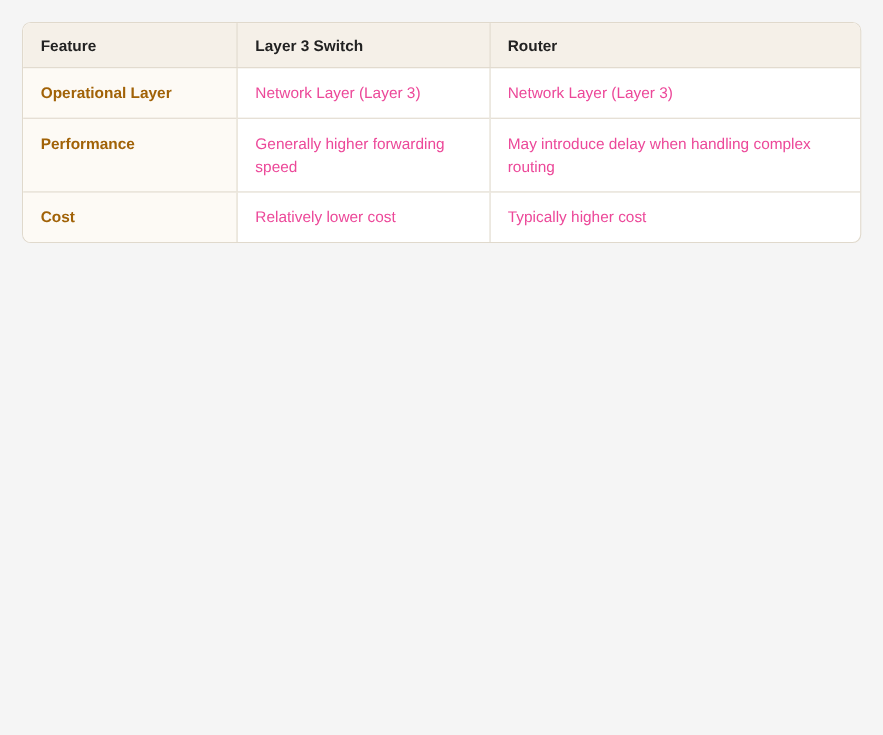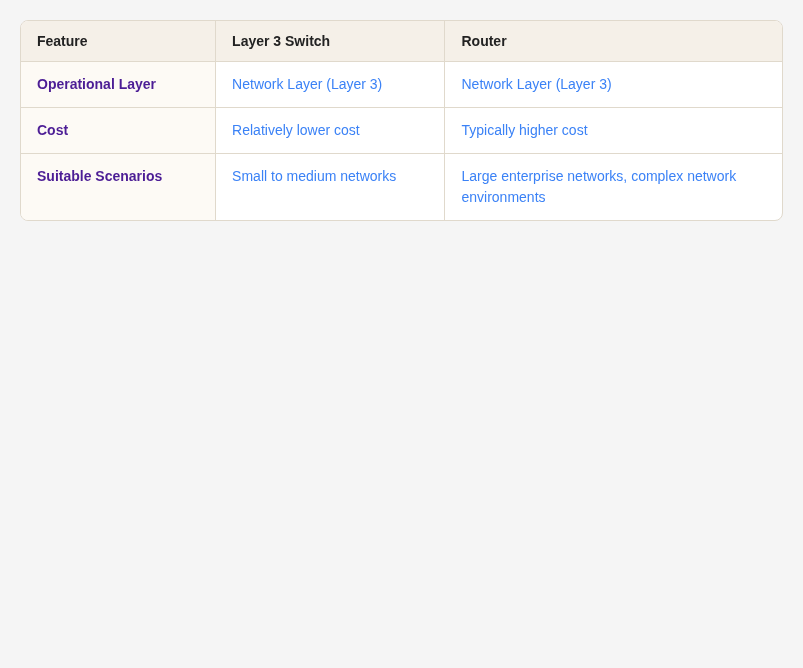--- a/index.html
+++ b/index.html
@@ -53,33 +53,33 @@
       border-bottom: 1px solid #e0d9cc;
     }
 
     tbody tr:last-child {
       border-bottom: none;
     }
 
     tbody td {
       padding: 12px 16px;
       font-size: 14px;
-      color: #3b82f6;
+      color: #ec4899;
       vertical-align: top;
       border-right: 1px solid #e0d9cc;
       line-height: 1.5;
     }
 
     tbody td:last-child {
       border-right: none;
     }
 
     tbody td:first-child {
       font-weight: 700;
-      color: #4c1d95;
+      color: #a16207;
       background: #fdfaf5;
       width: 195px;
     }
 
     tbody td:nth-child(2) {
       width: 230px;
     }
 
     tbody td:nth-child(3) {
       width: 338px;
@@ -97,24 +97,24 @@
         <th>Router</th>
       </tr>
     </thead>
     <tbody id="table-body">
     <tr>
           <td>Operational Layer</td>
           <td>Network Layer (Layer 3)</td>
           <td>Network Layer (Layer 3)</td>
         </tr>
         <tr>
+          <td>Performance</td>
+          <td>Generally higher forwarding speed</td>
+          <td>May introduce delay when handling complex routing</td>
+        </tr>
+        <tr>
           <td>Cost</td>
           <td>Relatively lower cost</td>
           <td>Typically higher cost</td>
-        </tr>
-        <tr>
-          <td>Suitable Scenarios</td>
-          <td>Small to medium networks</td>
-          <td>Large enterprise networks, complex network environments</td>
         </tr>
       </tbody>
   </table>
 </div>
 
 </body></html>

